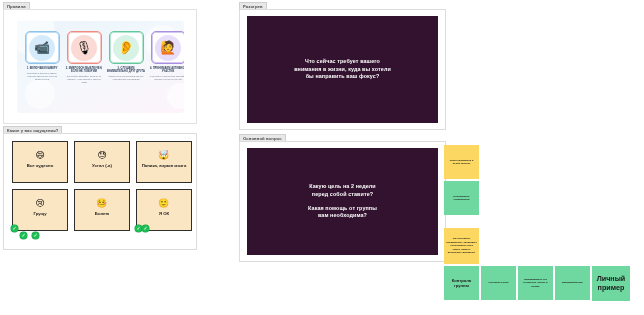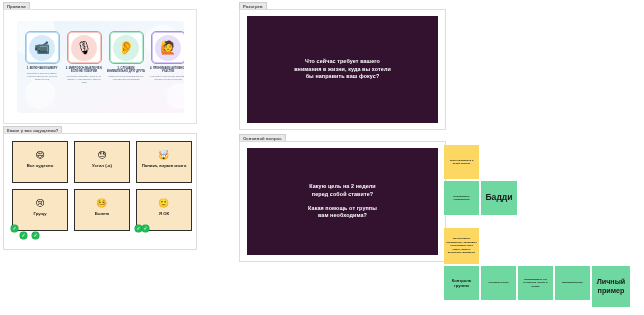--- a/index.html
+++ b/index.html
@@ -225,23 +225,20 @@
   <div id="board">
 
     <div class="note y" style="left:0px;top:3px;width:35px;height:34px;">
       <span class="nt nt-xs">Тема (Разработка 2 целей курсов)</span>
     </div>
 
     <div class="note g" style="left:0px;top:39px;width:35px;height:34px;">
       <span class="nt nt-xs">Познакомить специалиста</span>
     </div>
 
-    <div class="note g" style="left:37px;top:39px;width:36px;height:34px;">
-      <span class="nt nt-l">Бадди</span>
-    </div>
 
     <div class="note y" style="left:0px;top:86px;width:35px;height:36px;">
       <span class="nt nt-xs">Как поставить требования к занятиям? Отслеживать срок сдачи, помочь выполнить домашнее</span>
     </div>
 
     <div class="note g" style="left:0px;top:124px;width:35px;height:34px;">
       <span class="nt nt-m">Контроль группы</span>
     </div>
 
     <div class="note g" style="left:37px;top:124px;width:35px;height:34px;">
@@ -249,19 +246,19 @@
     </div>
 
     <div class="note g" style="left:74px;top:124px;width:35px;height:34px;">
       <span class="nt nt-xs">Заправшивать что интересно читать в канале</span>
     </div>
 
     <div class="note g" style="left:111px;top:124px;width:35px;height:34px;">
       <span class="nt nt-xs">Взаимодействие</span>
     </div>
 
-    <div class="note g" style="left:148px;top:124px;width:38px;height:41px;">
+    <div class="note g" style="left:148px;top:124px;width:38px;height:35px;">
       <span class="nt nt-xl">Личный пример</span>
     </div>
 
   </div>
 
 </div>
 
 </body></html>

